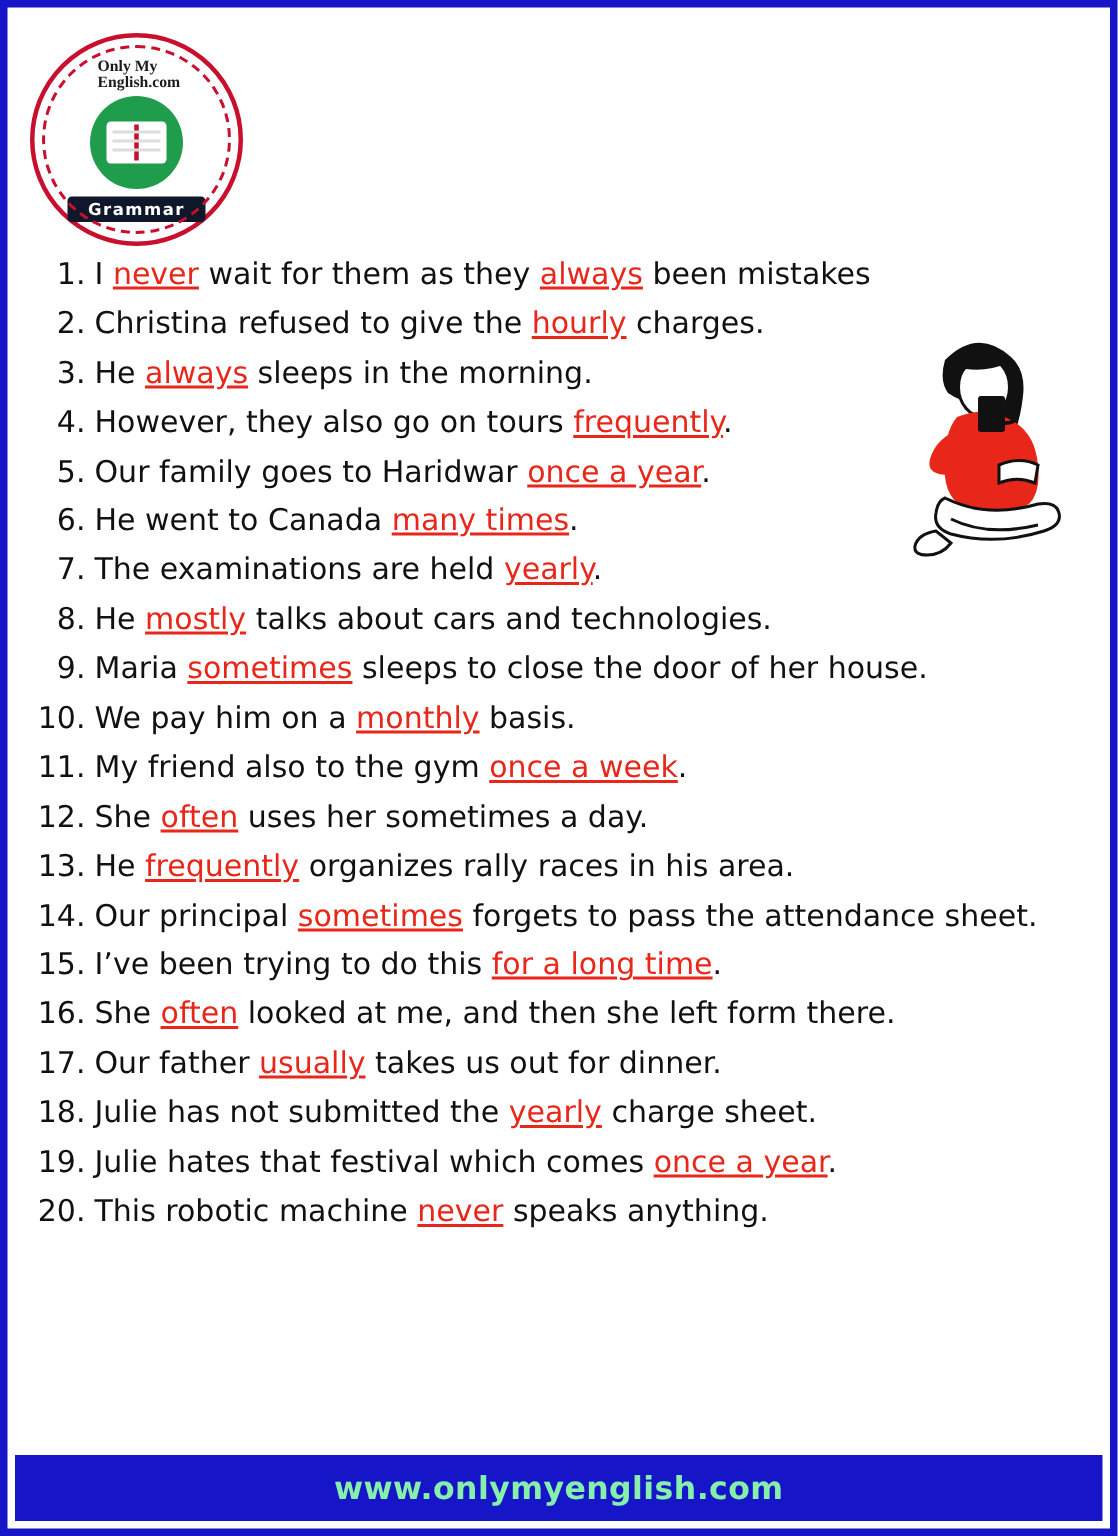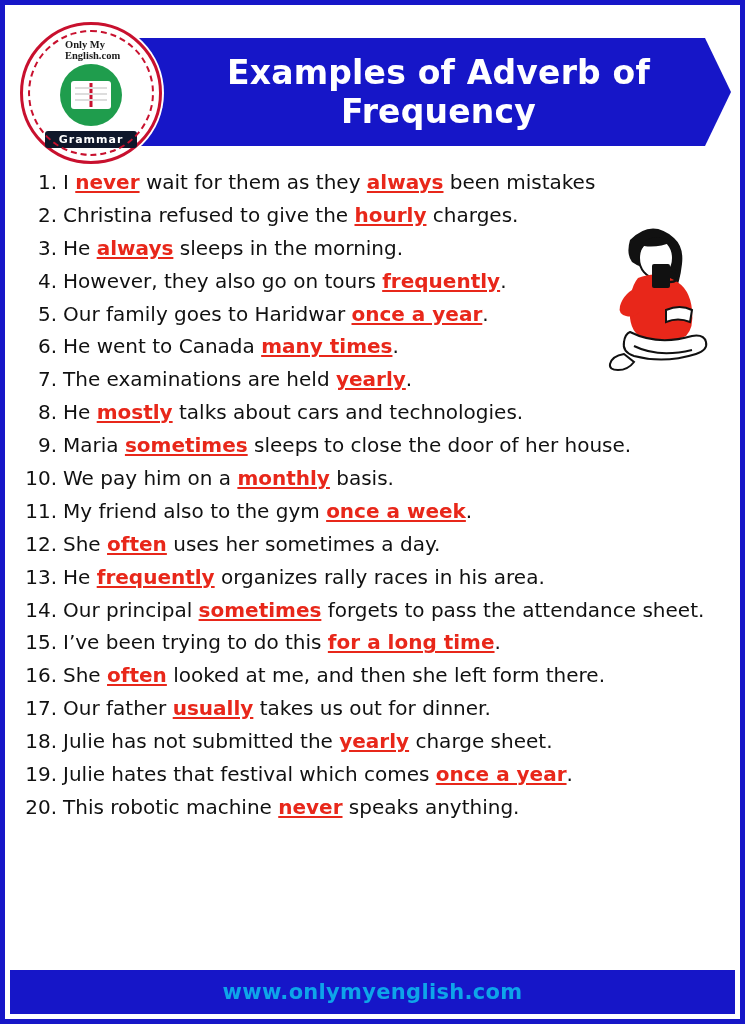--- a/index.html
+++ b/index.html
@@ -157,21 +157,20 @@
     top: 0;
     width: 38px;
     text-align: right;
     color: #111111;
     font-size: 20px;
   }
   .hl {
     color: #e8271a;
     text-decoration: underline;
     text-underline-offset: 2px;
-    font-weight: bold;
   }
 
   
   .illustration {
     position: absolute;
     right: 12px;
     top: 58px;
     width: 190px;
     height: 200px;
     z-index: 2;
@@ -179,39 +178,36 @@
   }
 
   
   .footer {
     position: absolute;
     left: 5px;
     right: 5px;
     bottom: 5px;
     height: 44px;
     background: #1616c8;
-    color: #0ea5e9;
+    color: #86efac;
     display: flex;
     align-items: center;
     justify-content: center;
     font-size: 21px;
     font-weight: bold;
     font-family: "DejaVu Sans", sans-serif;
     letter-spacing: .3px;
   }
 </style>
 </head>
 <body>
 
 <div class="page">
 
   <div class="header">
-    <div class="header-banner">
-      <div class="header-title">Examples of Adverb of Frequency</div>
-    </div>
 
     <div class="logo">
       <div class="logo-ring"></div>
       <div class="logo-top-text">Only My English.com</div>
       <div class="logo-circle">
         <div class="logo-book"></div>
       </div>
       <div class="logo-bottom">Grammar</div>
     </div>
   </div>

